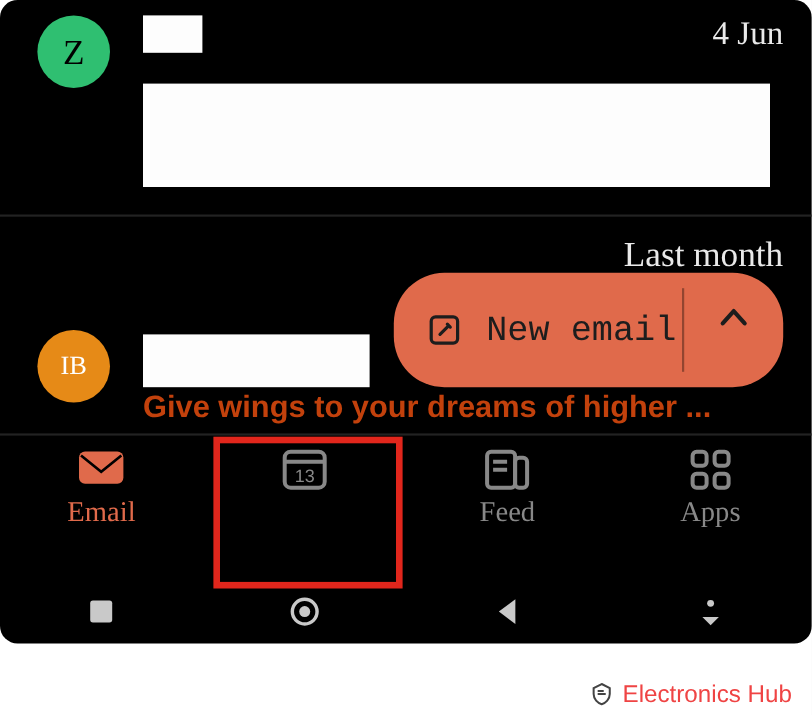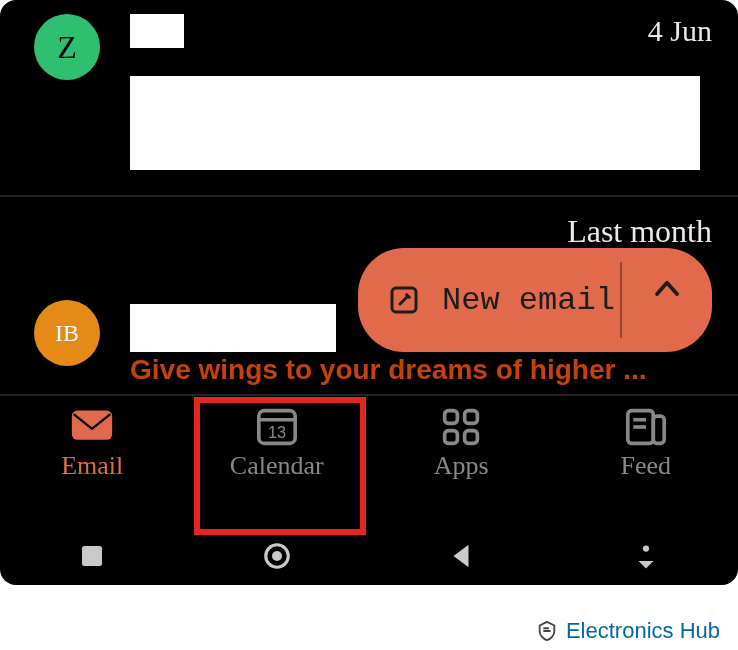--- a/index.html
+++ b/index.html
@@ -29,21 +29,21 @@
   
   .nav{position:absolute;bottom:58px;left:0;right:0;height:120px;display:flex;}
   .nav .item{flex:1;display:flex;flex-direction:column;align-items:center;color:#888;font-size:26px;gap:4px;}
   .nav .item.active{color:#e06a4b;}
   .nav .item .ic{width:44px;height:40px;}
   .highlight{position:absolute;border:6px solid #e1261c;width:160px;height:126px;left:194px;bottom:50px;}
   
   .sysbar{position:absolute;bottom:0;left:0;right:0;height:58px;display:flex;align-items:center;justify-content:space-around;}
   .sysbar svg{width:30px;height:30px;fill:#c9c9c9;}
   
-  .watermark{position:absolute;right:18px;bottom:6px;display:flex;align-items:center;gap:8px;color:#0369a1;font-family:Arial,Helvetica,sans-serif;font-size:22px;}
+  .watermark{position:absolute;right:18px;bottom:6px;display:flex;align-items:center;gap:8px;color:#ef4444;font-family:Arial,Helvetica,sans-serif;font-size:22px;}
   .watermark svg{width:22px;height:22px;}
 </style>
 </head>
 <body>
 
 <div class="screen">
   <div class="phone">
 
     <div class="row1">
       <div class="avatar av1">Z</div>
@@ -80,39 +80,38 @@
           <path d="M2 3 L12 11 L22 3" fill="none" stroke="#000" stroke-width="1.3"></path>
         </svg>
         <span>Email</span>
       </div>
       <div class="item">
         <svg class="ic" viewBox="0 0 24 22">
           <rect x="2" y="2" width="20" height="18" rx="3" fill="none" stroke="#888" stroke-width="2"></rect>
           <line x1="2" y1="7" x2="22" y2="7" stroke="#888" stroke-width="2"></line>
           <text x="12" y="17" text-anchor="middle" font-size="9" font-family="Arial" fill="#888">13</text>
         </svg>
-        <span>Calendar</span>
+      </div>
+      <div class="item">
+        <svg class="ic" viewBox="0 0 24 22">
+          <rect x="2" y="2" width="14" height="18" rx="2" fill="none" stroke="#888" stroke-width="2"></rect>
+          <rect x="16" y="5" width="6" height="15" rx="2" fill="none" stroke="#888" stroke-width="2"></rect>
+          <line x1="5" y1="7" x2="12" y2="7" stroke="#888" stroke-width="2"></line>
+          <line x1="5" y1="11" x2="12" y2="11" stroke="#888" stroke-width="2"></line>
+        </svg>
+        <span>Feed</span>
       </div>
       <div class="item">
         <svg class="ic" viewBox="0 0 24 22">
           <rect x="3" y="2" width="7" height="7" rx="2" fill="none" stroke="#888" stroke-width="2"></rect>
           <rect x="14" y="2" width="7" height="7" rx="2" fill="none" stroke="#888" stroke-width="2"></rect>
           <rect x="3" y="13" width="7" height="7" rx="2" fill="none" stroke="#888" stroke-width="2"></rect>
           <rect x="14" y="13" width="7" height="7" rx="2" fill="none" stroke="#888" stroke-width="2"></rect>
         </svg>
         <span>Apps</span>
-      </div>
-      <div class="item">
-        <svg class="ic" viewBox="0 0 24 22">
-          <rect x="2" y="2" width="14" height="18" rx="2" fill="none" stroke="#888" stroke-width="2"></rect>
-          <rect x="16" y="5" width="6" height="15" rx="2" fill="none" stroke="#888" stroke-width="2"></rect>
-          <line x1="5" y1="7" x2="12" y2="7" stroke="#888" stroke-width="2"></line>
-          <line x1="5" y1="11" x2="12" y2="11" stroke="#888" stroke-width="2"></line>
-        </svg>
-        <span>Feed</span>
       </div>
     </div>
 
     <div class="highlight"></div>
 
     <div class="sysbar">
       <svg viewBox="0 0 24 24">
           <rect x="4" y="4" width="16" height="16" rx="2"></rect>
         </svg>
       <svg viewBox="0 0 24 24">

